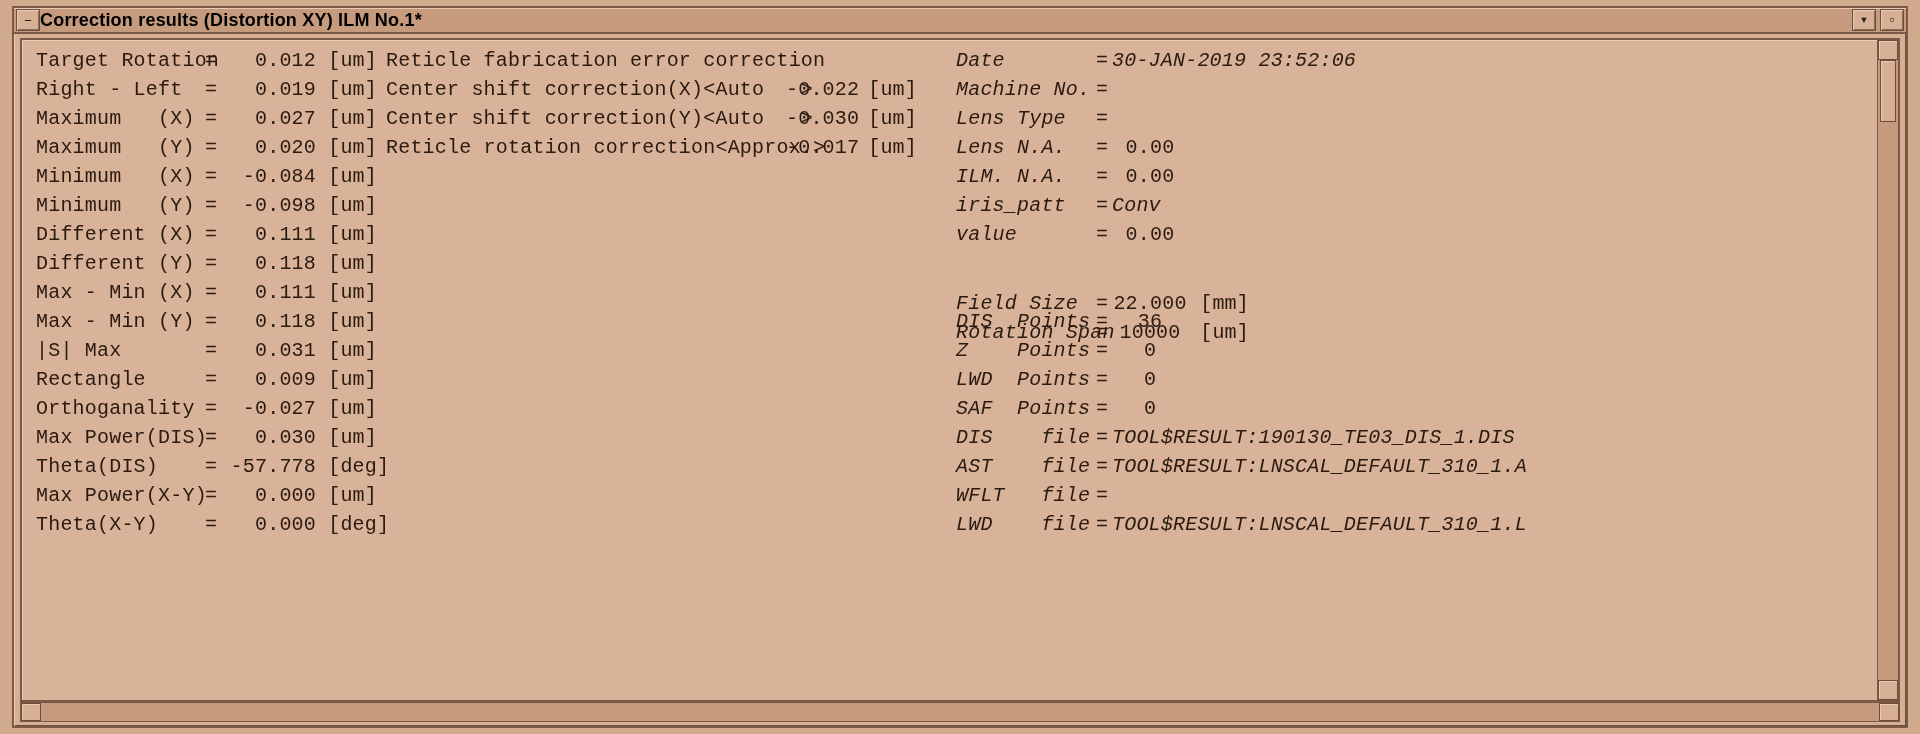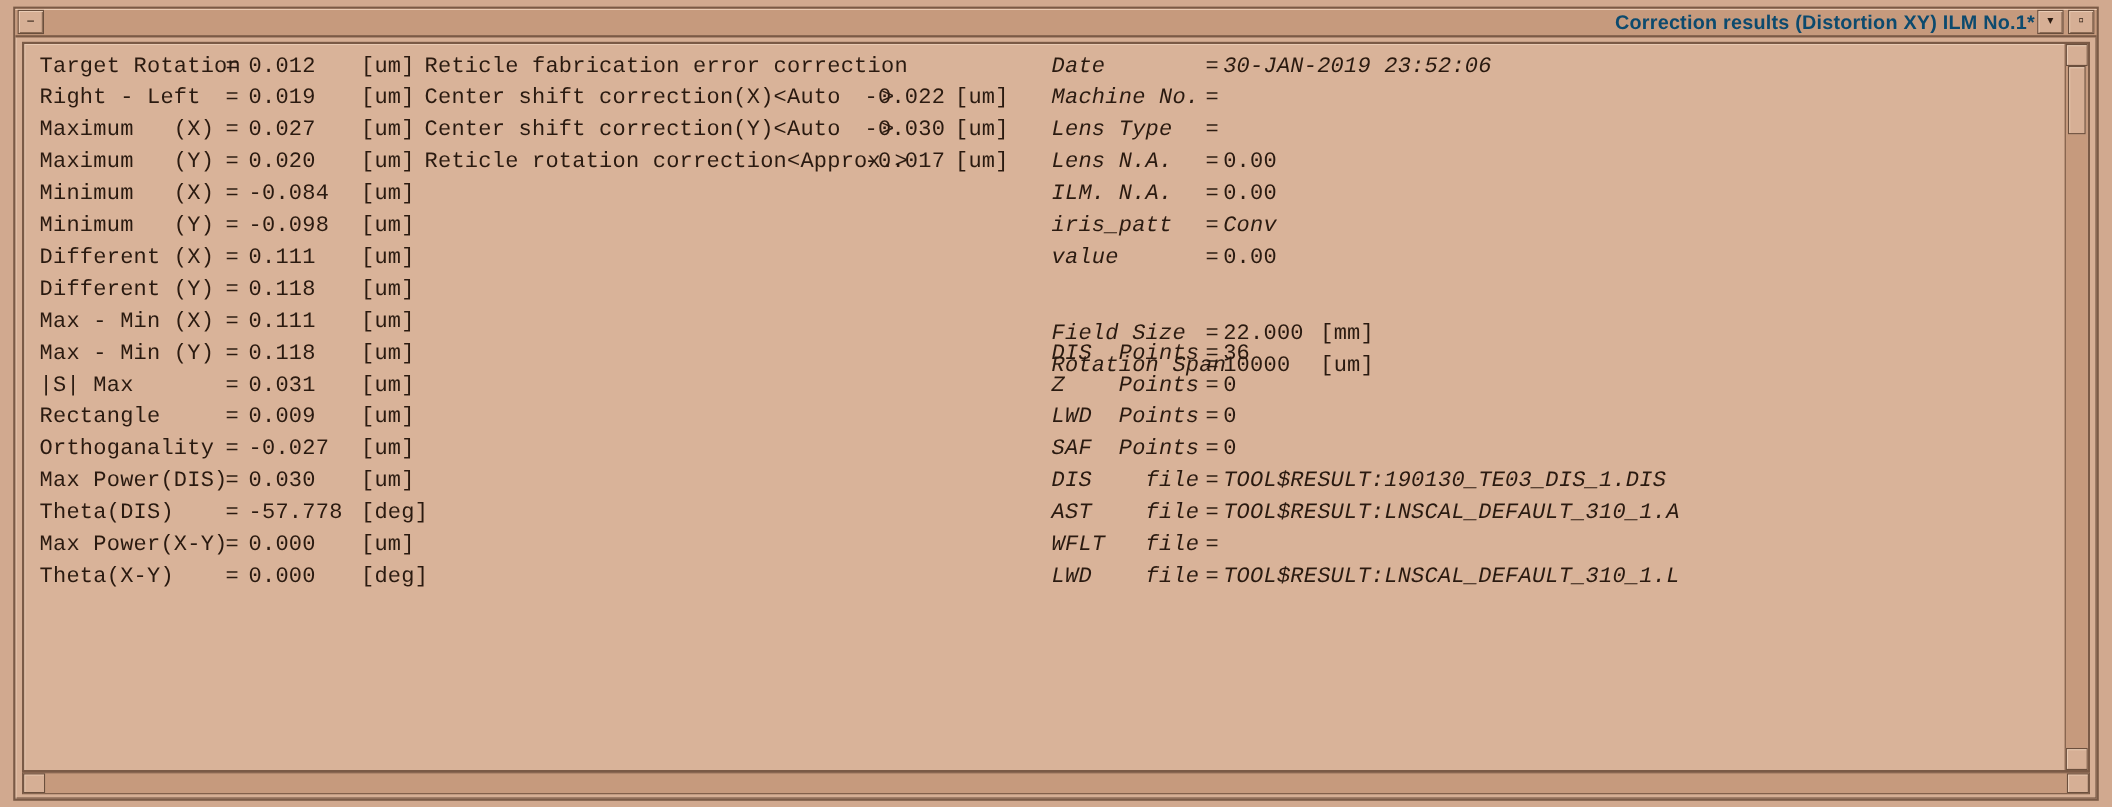--- a/index.html
+++ b/index.html
@@ -41,24 +41,24 @@
     height: 20px;
     border: 1px solid #6b4f3d;
     background: #d6af95;
     margin-left: 2px;
     box-shadow: inset 1px 1px 0 #e9cbb4, inset -1px -1px 0 #8a6a54;
     display:flex;align-items:center;justify-content:center;
     font-size:14px;line-height:1;
   }
   .titlebar .title {
     flex: 1;
-    text-align: right;
+    text-align: left;
     font-weight: bold;
     font-size: 18px;
-    color: #0c4a6e;
+    color: #000000;
     font-family: Arial, sans-serif;
     white-space: nowrap;
   }
   .titlebar .right-btns {
     display:flex;gap:2px;margin-right:2px;
   }
 
   .client {
     position: absolute;
     left: 6px;
@@ -109,34 +109,34 @@
     border:1px solid #6b4f3d;background:#d6af95;
     box-shadow: inset 1px 1px 0 #e9cbb4;
   }
   .hscroll .l{left:0;} .hscroll .r{right:0;}
 
   span[data-bind]{}
 
   
   .c-lbl { display:inline-block; width: 160px; }
   .c-eq  { display:inline-block; width: 30px; text-align:center; }
-  .c-val { display:inline-block; width: 90px; }
+  .c-val { display:inline-block; width: 90px; text-align:right; }
   .c-unit{ display:inline-block; width: 60px; }
 
   .col1 { display:inline-block; width: 350px; vertical-align:top;}
   .col2 { display:inline-block; width: 540px; vertical-align:top;}
   .col2 .c2-lbl{display:inline-block;width:400px;}
   .col2 .c2-val{display:inline-block;width:70px;text-align:center;}
   .col2 .c2-unit{display:inline-block;width:50px;}
   .gap  { display:inline-block; width: 30px; }
   .col3 { display:inline-block; width: 560px; vertical-align:top;}
   .col3 .c3-lbl{display:inline-block;width:140px;font-style:italic;}
   .col3 .c3-eq {display:inline-block;width:16px;}
   .col3 .c3-val{display:inline-block;font-style:italic;}
-  .col3 .c3-num{display:inline-block;width:76px;text-align:left;}
+  .col3 .c3-num{display:inline-block;width:76px;text-align:center;}
   .col3 .c3-unit{display:inline-block;width:50px;margin-top:40px;}
 </style>
 </head>
 <body>
 
 <div class="window">
   <div class="titlebar">
     <div class="sys-btn">–</div>
     <div class="title" data-bind="title">Correction results (Distortion XY) ILM No.1*</div>
     <div class="right-btns">

